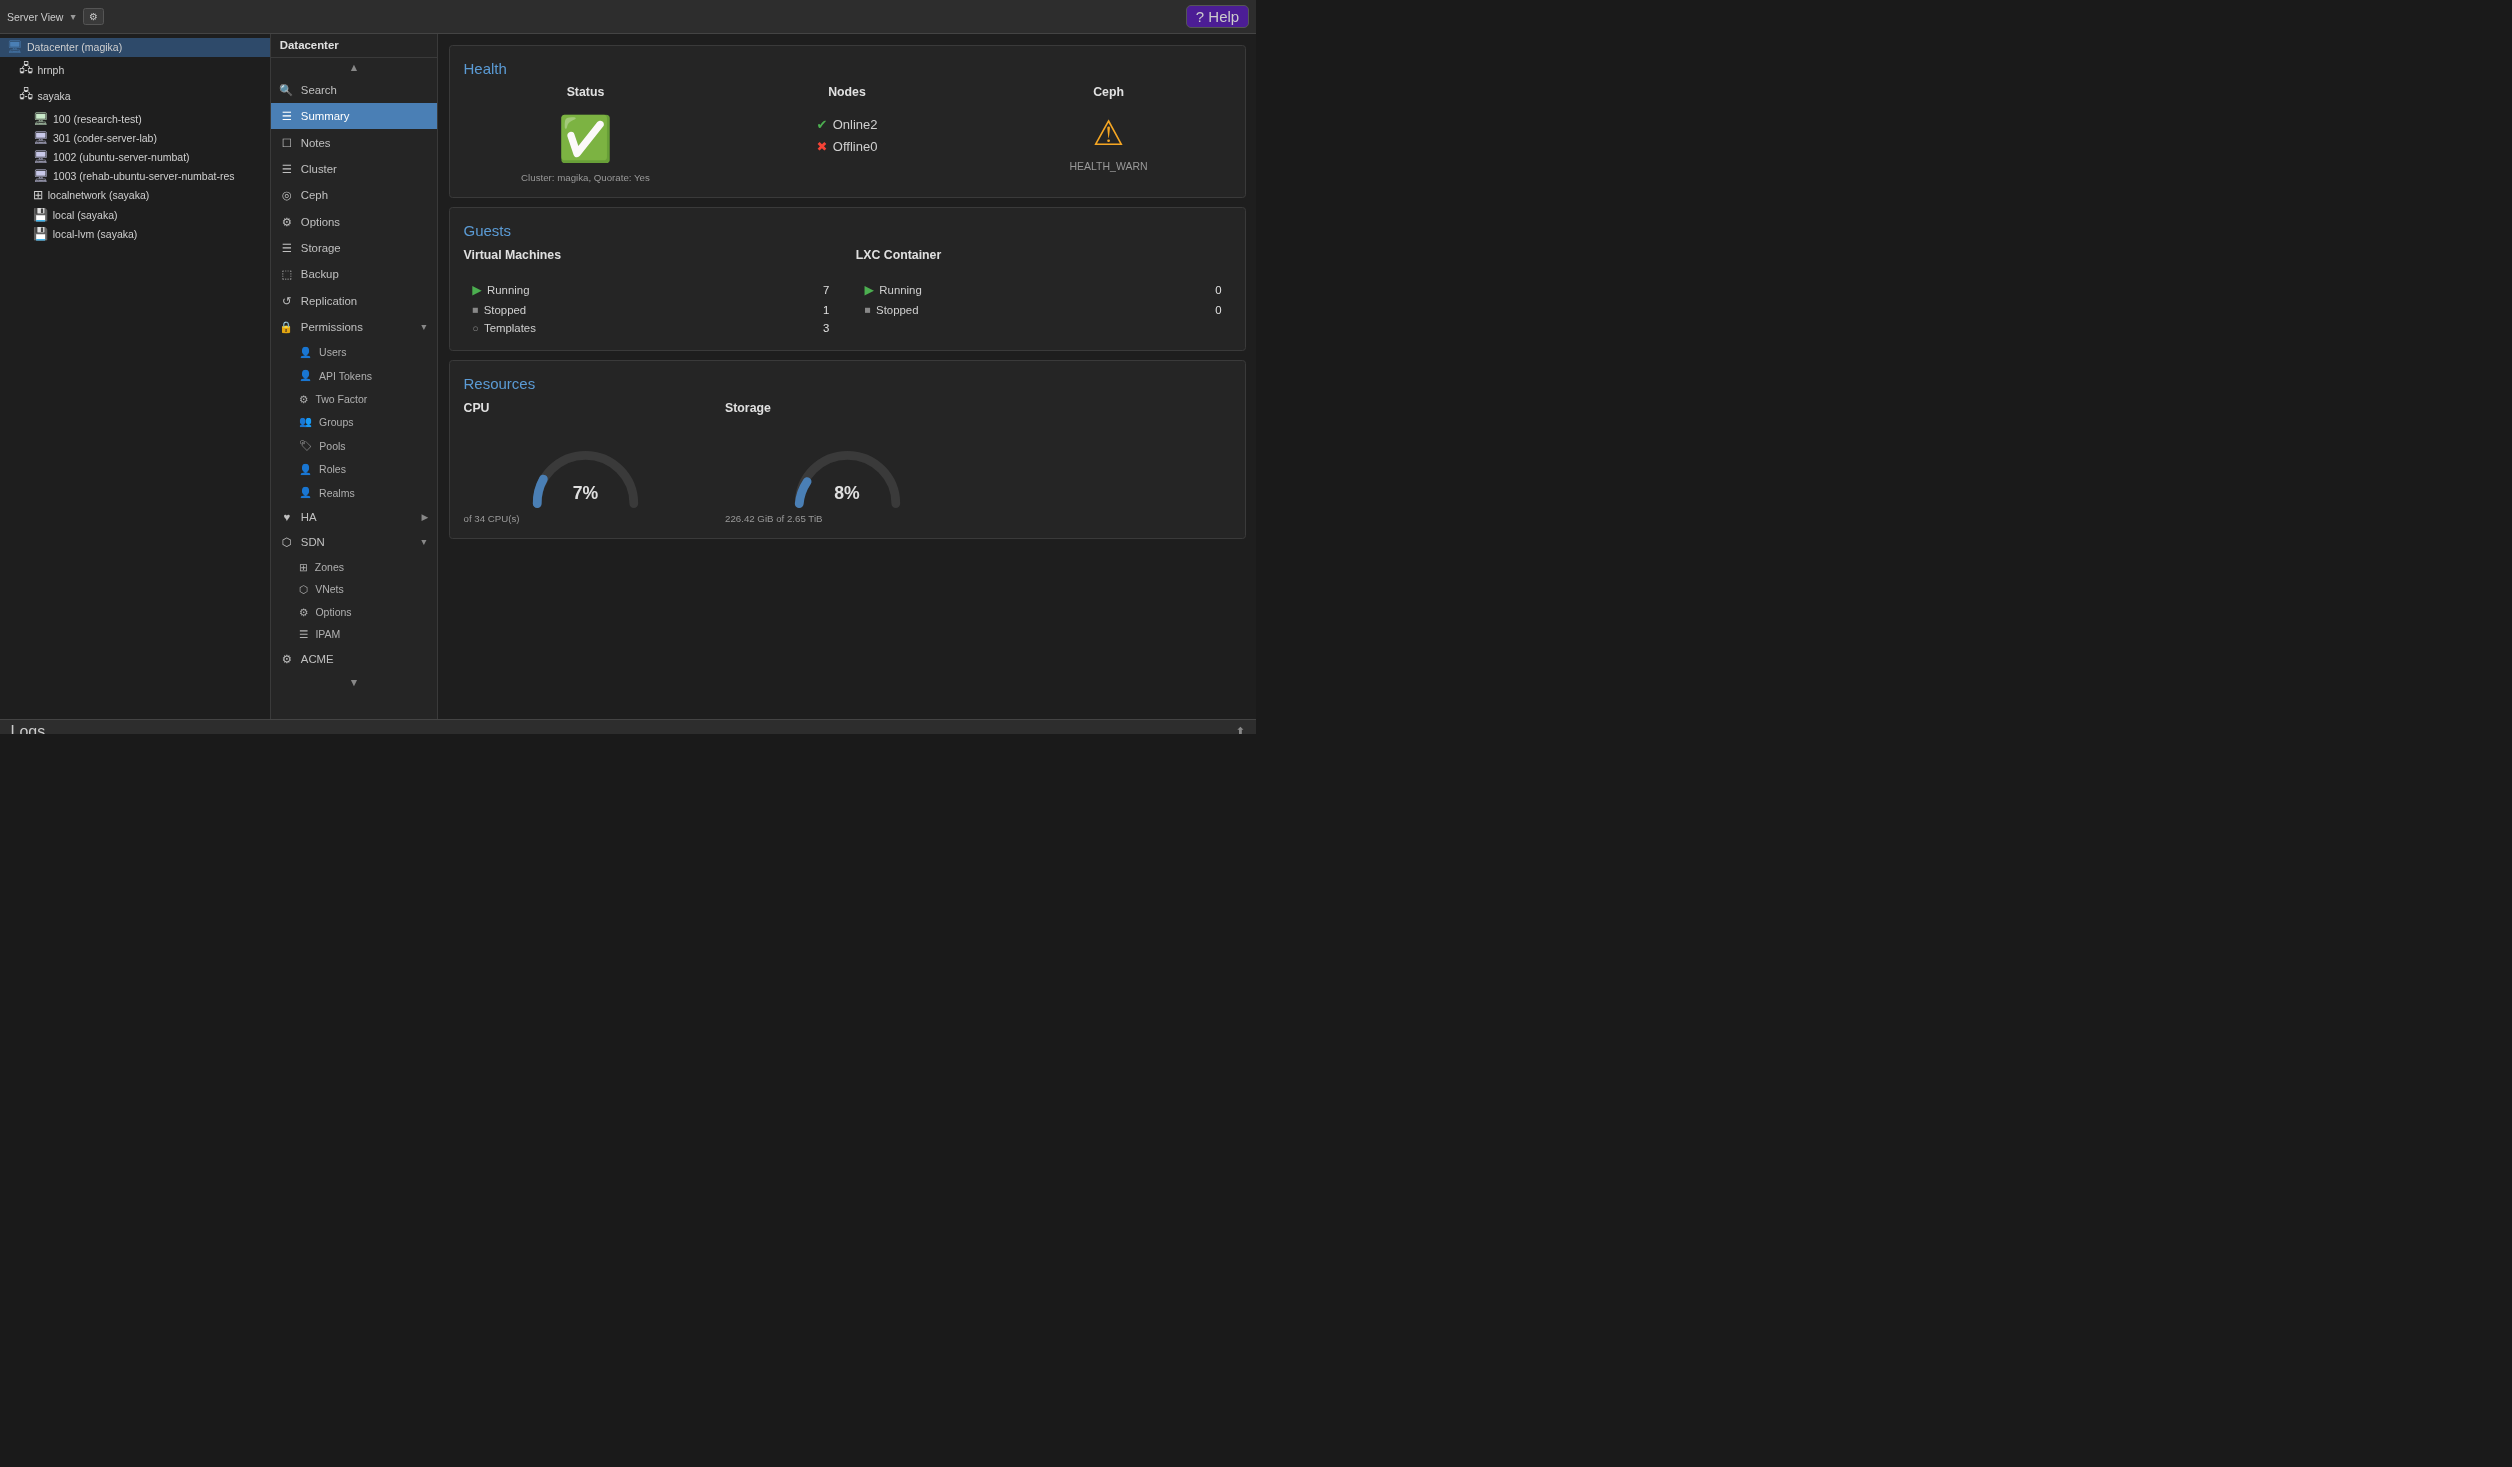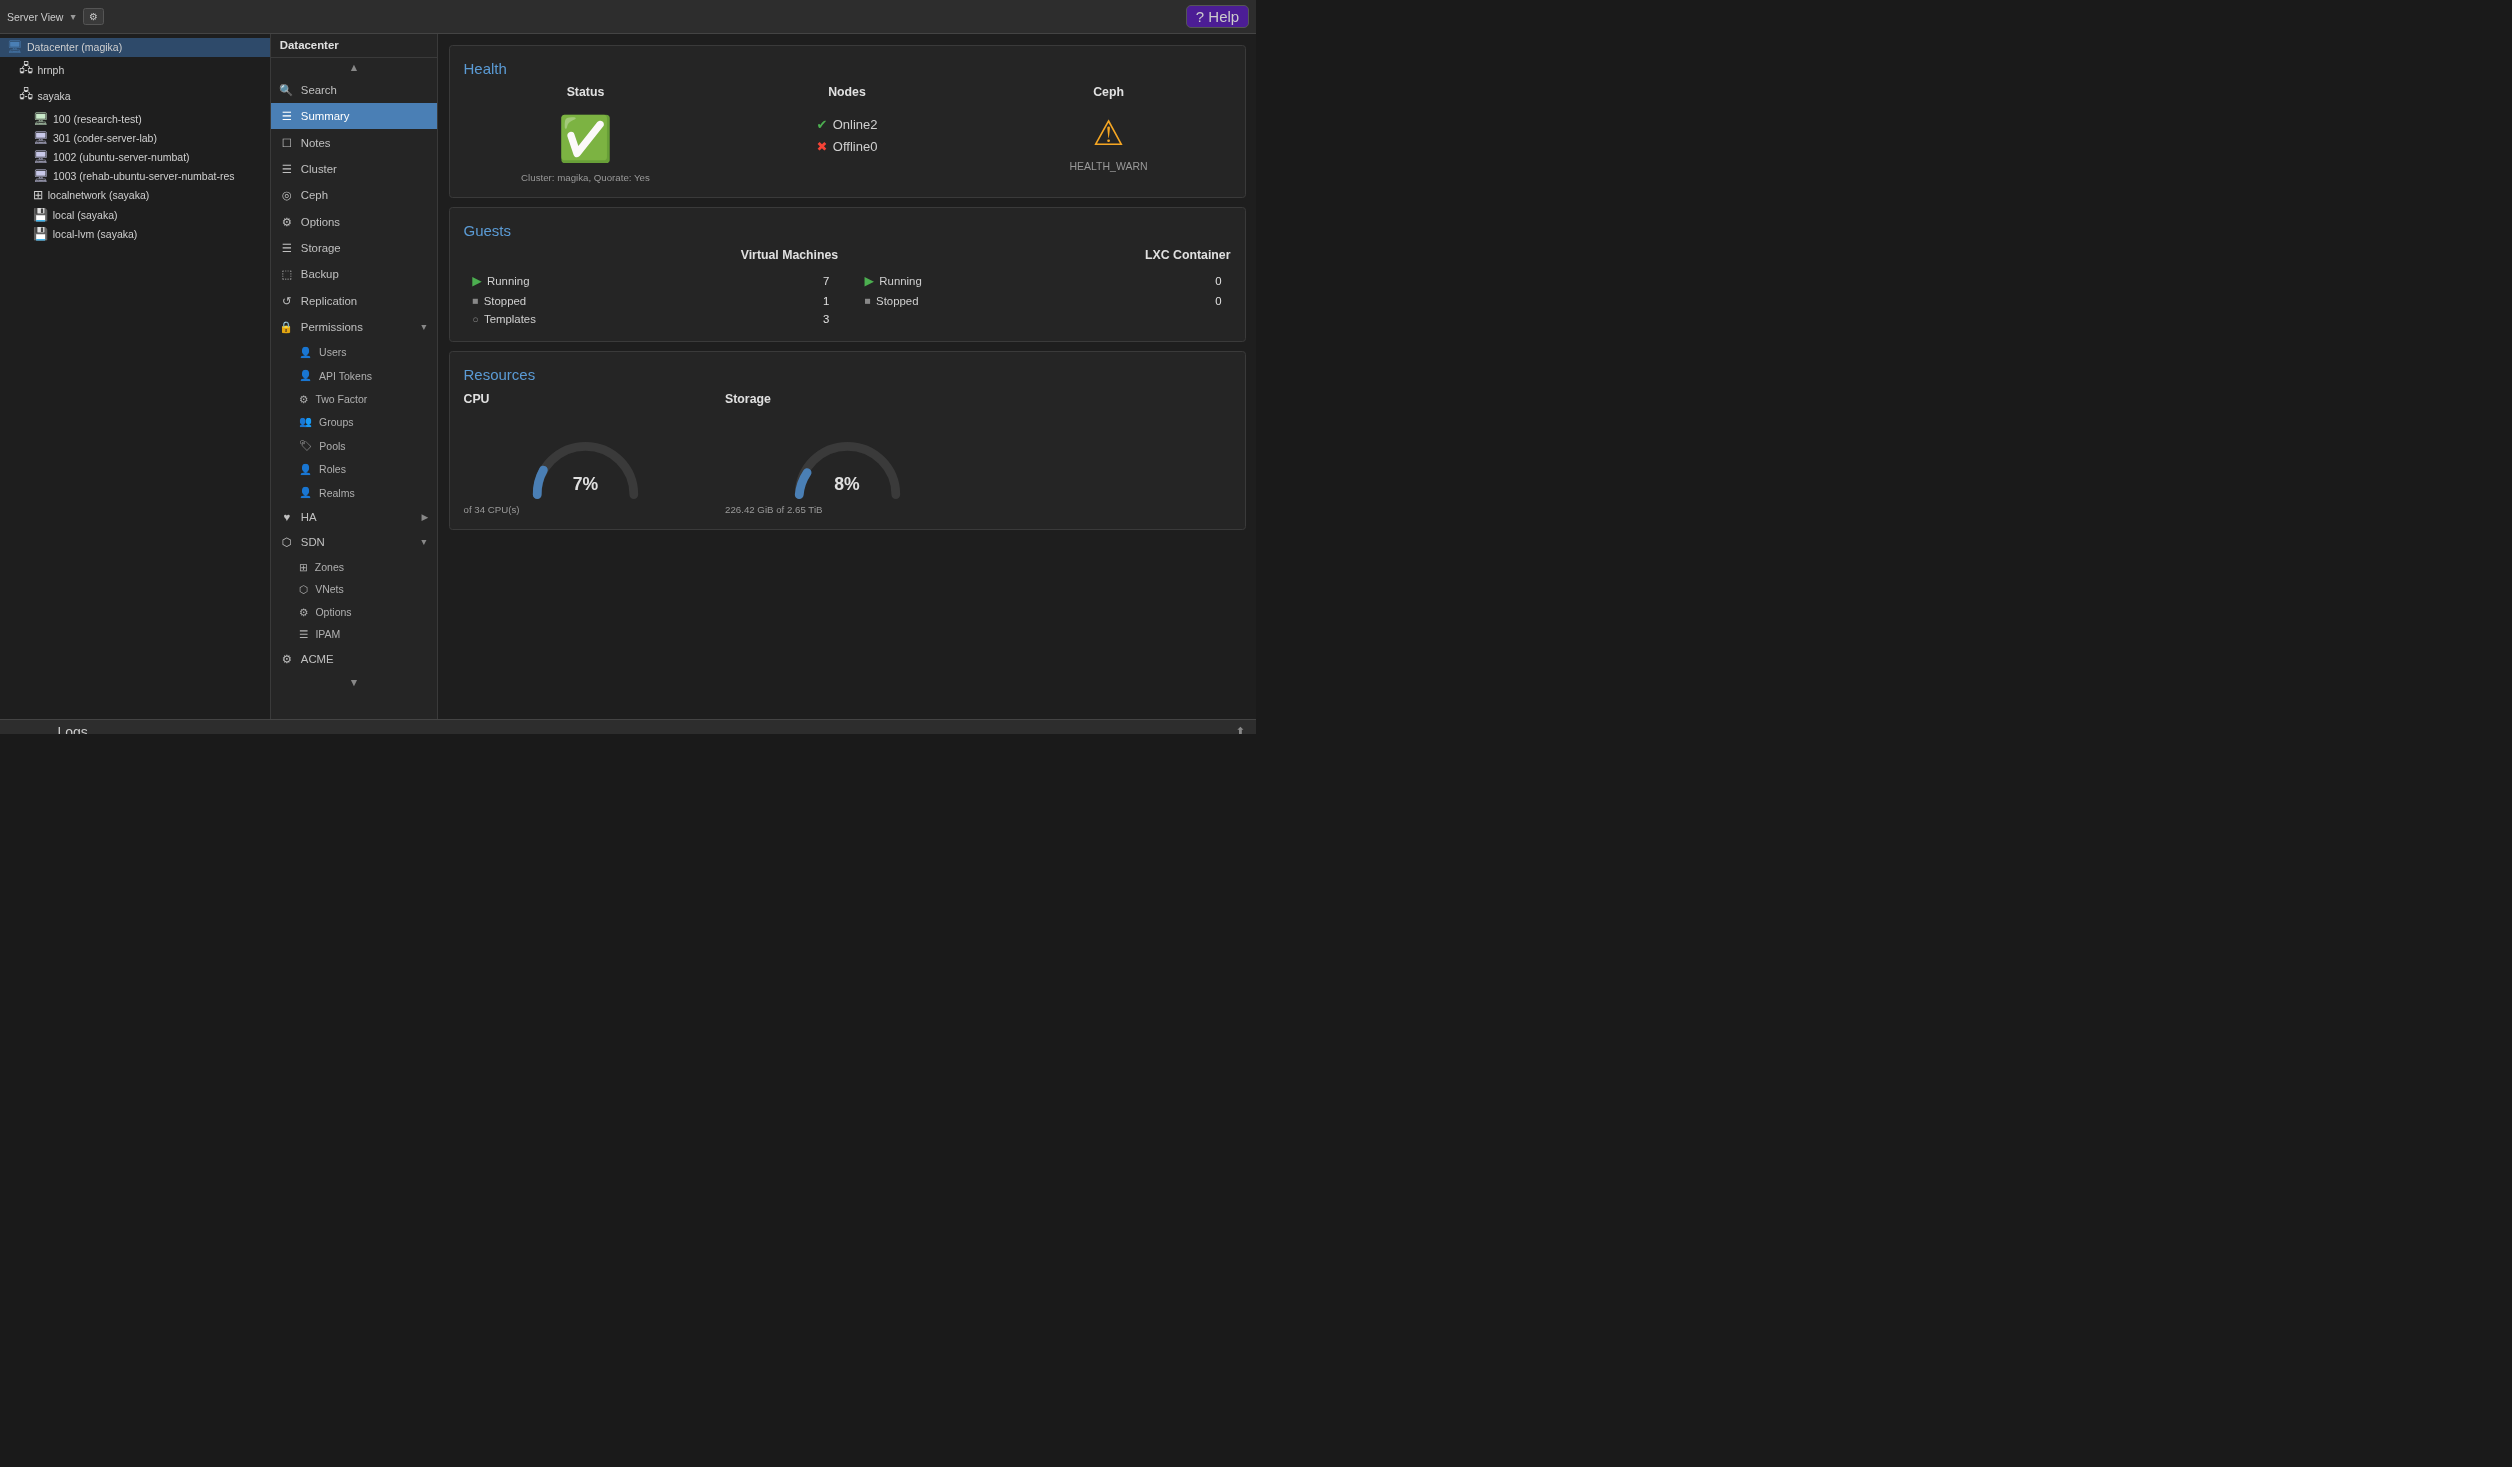--- a/index.html
+++ b/index.html
@@ -48,40 +48,40 @@
     .status-subtitle { font-size: 9.7px; color: #999; margin-top: 7px; }
     .nodes-row { display: flex; justify-content: center; align-items: center; padding: 3.5px 17.6px; font-size: 13px; }
     .online-dot { color: #4caf50; margin-right: 5.3px; }
     .offline-dot { color: #f44336; margin-right: 5.3px; }
     .ceph-warning { font-size: 35px; color: #f5a623; margin-bottom: 7px; }
     .ceph-status { font-size: 10.5px; color: #999; margin-top: 7px; }
 
     
     .guests-section { background: #252525; border: 0.9px solid #3a3a3a; border-radius: 3.5px; padding: 14px; margin-bottom: 8.8px; }
     .guests-grid { display: grid; grid-template-columns: 1fr 1fr; gap: 17.6px; }
-    .guests-col-title { font-size: 12.3px; font-weight: bold; color: #e0e0e0; margin-bottom: 10px; text-align: right; }
+    .guests-col-title { font-size: 12.3px; font-weight: bold; color: #e0e0e0; margin-bottom: 19px; text-align: left; }
     .guest-row { display: flex; align-items: center; justify-content: space-between; padding: 2.6px 8.8px; font-size: 11.4px; }
     .guest-label { display: flex; align-items: center; gap: 5.3px; }
     .run-circle { color: #4caf50; font-size: 12.3px; }
     .stop-circle { color: #888; font-size: 12.3px; }
     .tpl-circle { color: #888; font-size: 10.5px; }
     .guest-count { color: #e0e0e0; font-size: 11.4px; }
 
     
     .resources-section { background: #252525; border: 0.9px solid #3a3a3a; border-radius: 3.5px; padding: 14px; }
     .resources-grid { display: grid; grid-template-columns: 1fr 1fr 1fr; gap: 17.6px; }
     .resource-col { text-align: left; }
     .resource-title { font-size: 12.3px; font-weight: bold; color: #e0e0e0; margin-bottom: 14px; }
     .gauge-container { position: relative; width: 123px; height: 79px; margin: 0 auto; }
     .gauge-text { position: absolute; bottom: 0; left: 50%; transform: translateX(-50%); font-size: 19.3px; font-weight: bold; color: #e0e0e0; }
     .resource-sub { font-size: 9.7px; color: #999; margin-top: 5.3px; }
 
     
     .bottom-bar { height: 24.6px; background: #2d2d2d; border-top: 0.9px solid #444; display: flex; align-items: center; justify-content: space-between; padding: 0 10.5px; }
-    .bottom-bar-title { font-size: 14px; color: #ccc; margin-left: 47px; }
+    .bottom-bar-title { font-size: 16px; color: #ccc; }
     .bottom-icon { color: #888; font-size: 12.3px; }
 
     
     .gauge-svg { overflow: visible; }
   </style>
 </head>
 <body>
 
 <div class="top-bar">
   <div class="top-bar-left">

